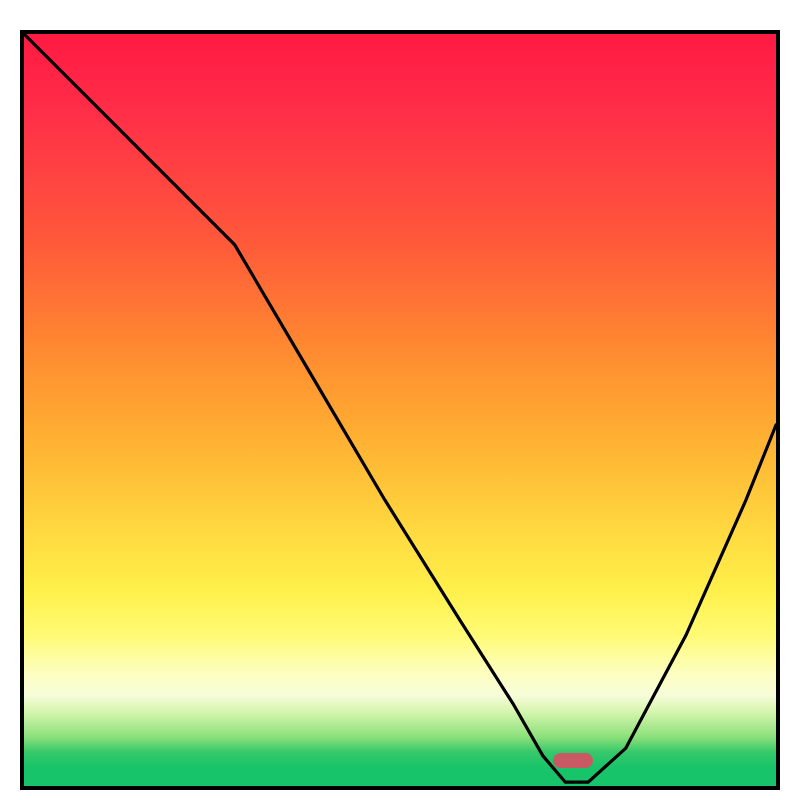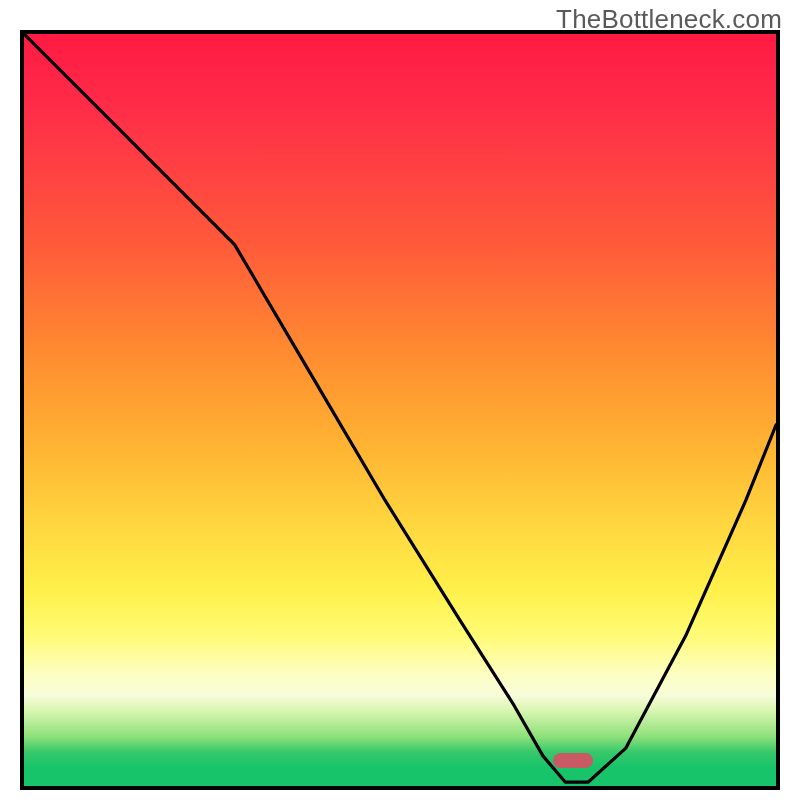--- a/index.html
+++ b/index.html
@@ -67,21 +67,20 @@
   .marker {
     position: absolute;
     background: #c95a64;
     border-radius: 999px;
   }
 </style>
 </head>
 <body>
 
 <div class="container">
-  <div class="watermark">TheBottleneck.com</div>
 
   <div class="plot-frame">
     <div class="gradient"></div>
 
     <svg class="curve" viewBox="0 0 752 752" preserveAspectRatio="none">
       <path fill="none" stroke="#000" stroke-width="3.2" stroke-linecap="round" stroke-linejoin="round" d="M0.0 0.0 L60.2 60.2 L135.4 135.4 L210.6 210.6 L285.8 338.4 L361.0 466.2 L436.2 586.6 L488.8 669.3 L518.9 721.9 L541.4 748.2 L564.0 748.2 L601.6 714.4 L661.8 601.6 L721.9 466.2 L752.0 391.0"></path>
     </svg>
 
     <div class="marker" style="left:70.40%;top:95.60%;width:5.20%;height:2.00%;background:#c95a64;"></div>
   </div>

